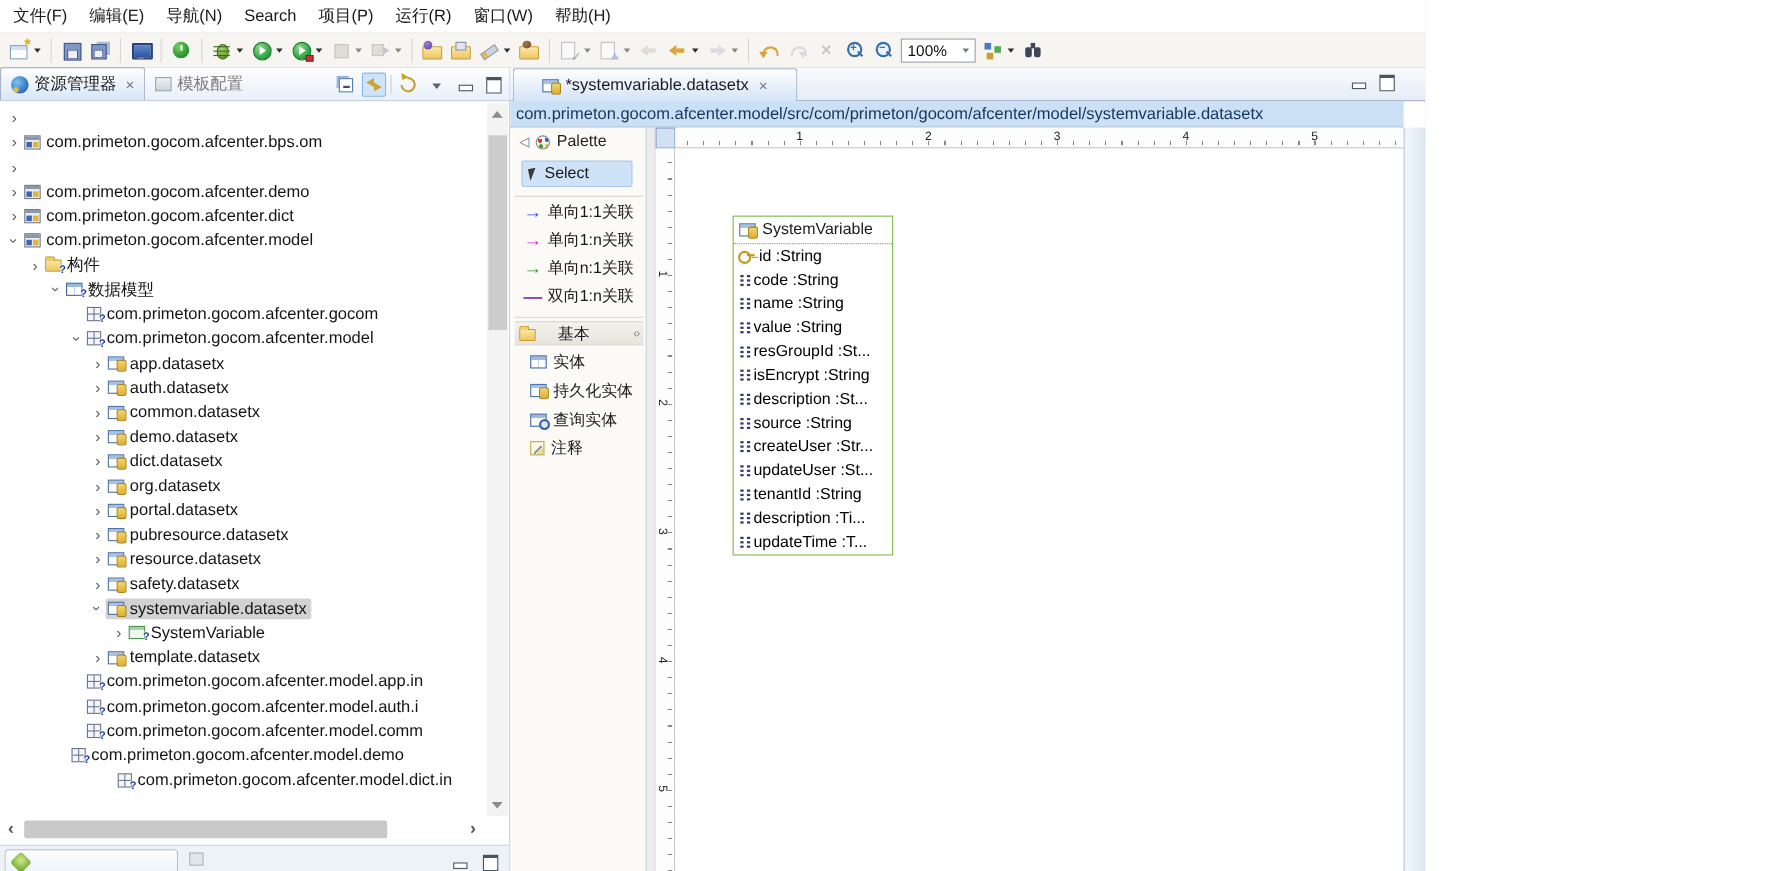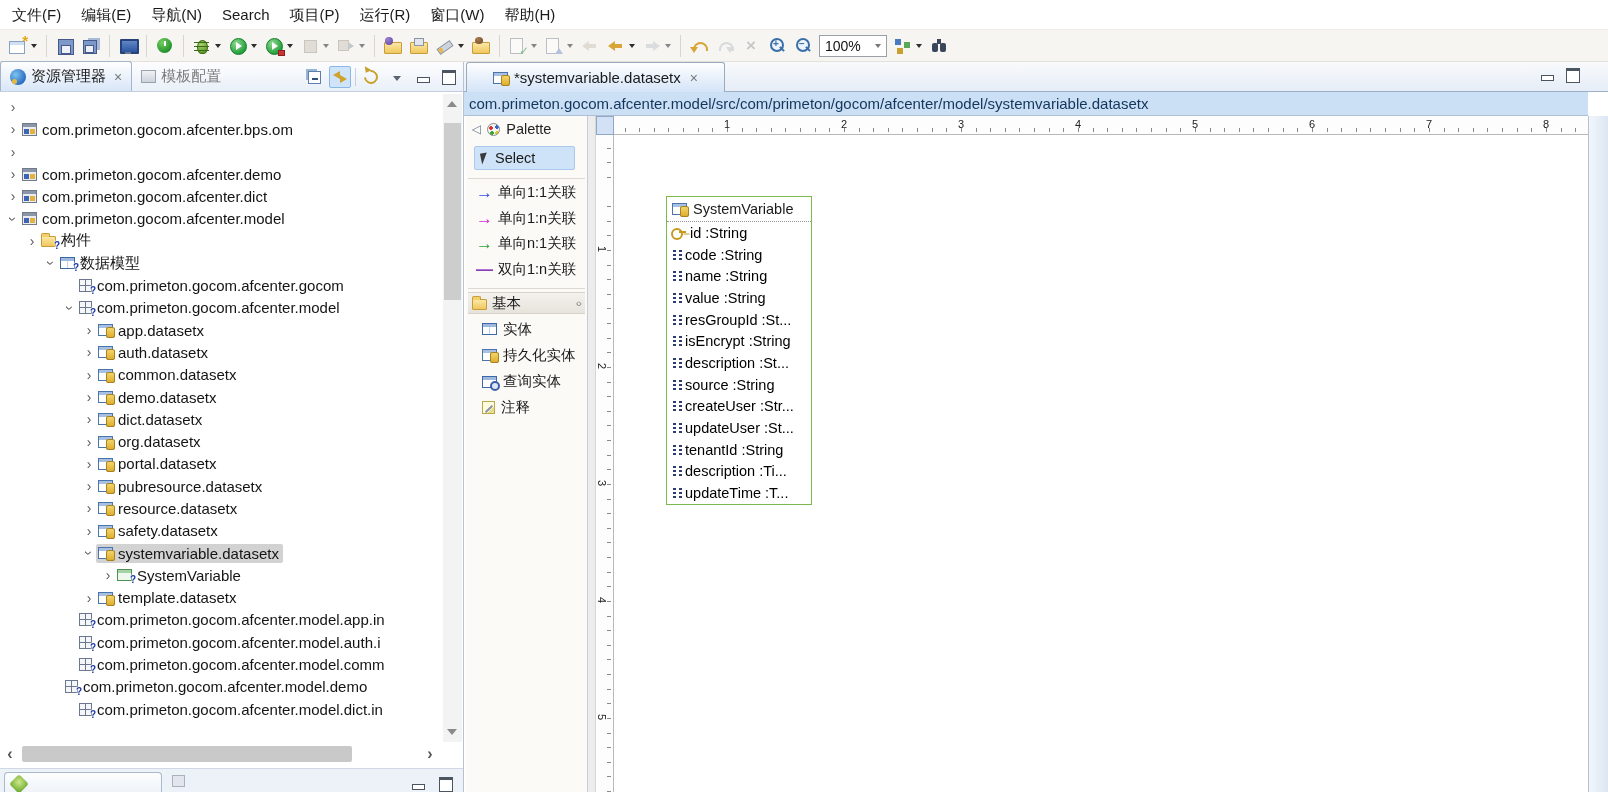--- a/index.html
+++ b/index.html
@@ -1,18 +1,18 @@
 <!DOCTYPE html>
 <html><head>
 <meta charset="utf-8">
 <style>
 *{box-sizing:border-box;margin:0;padding:0}
 html,body{background:#fff}
 body{font-family:"Liberation Sans","DejaVu Sans",sans-serif;color:#1a1a1a}
-#win{position:relative;width:1608px;height:792px;background:#e5e5e5;overflow:hidden}
+#win{position:relative;width:1296px;height:792px;background:#e5e5e5;overflow:hidden}
 
 
 .menubar{position:absolute;left:0;top:0;right:0;height:30px;background:#fff;border-bottom:1px solid #f0efed;display:flex;align-items:center;padding-left:2px;font-size:15px}
 .menu-item{padding:0 10px;line-height:29px;cursor:default}
 
 
 .toolbar{position:absolute;left:0;top:30px;right:0;height:32px;background:#f7f5f2;border-bottom:1px solid #e4e1dc;display:flex;align-items:center;padding-left:5px}
 .tbtn{height:26px;display:flex;align-items:center;padding:0 2px;margin:0 1px;border-radius:2px}
 .tbtn.dis{opacity:.55}
 .tsep{width:1px;height:22px;background:#d8d4ce;margin:0 5px;flex:none}
@@ -151,21 +151,21 @@
 
 .palette{position:absolute;left:2px;top:0;width:122px;bottom:0;background:#fbfaf7;border-right:1px solid #c3ccd8;font-size:14.5px}
 .phead{position:absolute;left:0;right:0;top:0;height:26px;display:flex;align-items:center;gap:6px;padding-left:6px;color:#222}
 .pcol{color:#667a90;font-size:12px}
 .ic-palette{width:13px;height:13px;border-radius:50%;border:1px solid #8a8a8a;background-color:#f5f5f5;background-image:radial-gradient(circle 2px at 3px 4px,#d33 95%,transparent),radial-gradient(circle 2px at 9px 3px,#36c 95%,transparent),radial-gradient(circle 2px at 4px 9px,#3a3 95%,transparent),radial-gradient(circle 2px at 9px 9px,#dc2 95%,transparent)}
 .psel{position:absolute;left:8px;right:12px;top:30px;height:24px;background:#cfe3f8;border:1px solid #aac9ec;border-radius:2px;display:flex;align-items:center;gap:7px;padding-left:6px}
 .ic-cursor{width:0;height:0;border-top:11px solid #3a3a3a;border-right:7px solid transparent;transform:rotate(-12deg)}
 .phr{position:absolute;left:2px;right:2px;height:1px;background:#ddd9d2}
 .prow{position:absolute;left:10px;right:2px;height:25px;display:flex;align-items:center;gap:6px;white-space:nowrap}
 .prow .ar{font-size:17px;font-weight:bold;line-height:1;width:16px;flex:none}
-.pgrp{position:absolute;left:2px;right:2px;height:22px;background:linear-gradient(#f4f2ee,#e7e3dc);border-top:1px solid #d8d3ca;border-bottom:1px solid #d8d3ca;display:flex;align-items:center;gap:5px;padding:0 4px}
+.pgrp{position:absolute;left:2px;right:2px;height:22px;background:linear-gradient(#f4f2ee,#e7e3dc);border-top:1px solid #d8d3ca;border-bottom:1px solid #d8d3ca;display:flex;align-items:center;gap:20px;padding:0 4px}
 .pgrp .pin{margin-left:auto;color:#8a8a8a;font-size:11px;letter-spacing:-1px}
 .pitem{position:absolute;left:16px;right:2px;height:26px;display:flex;align-items:center;gap:6px;white-space:nowrap}
 .ic-pquery{width:15px;height:12px;border:1px solid #3c68a8;background:linear-gradient(#9db9de 0 3px,#fff 3px)}
 .ic-pquery::after{content:"";position:absolute;right:-4px;bottom:-4px;width:6px;height:6px;border:2px solid #3a5fa8;border-radius:50%;background:#dce6f4}
 .ic-note{width:13px;height:13px;background:linear-gradient(135deg,#fffce0 70%,#e8dc90 70%);border:1px solid #b8a84a}
 .ic-note::after{content:"";position:absolute;left:1px;top:6px;width:10px;height:2px;background:#8a94a2;border-radius:1px;transform:rotate(-45deg)}
 
 
 .splitgap{position:absolute;left:124px;top:0;width:8px;bottom:0;background:#ececec;border-right:1px solid #d6d6d6}
 .corner{position:absolute;left:132px;top:0;width:18px;height:19px;background:#d2e2f4;border:1px solid #8fa8c8}
@@ -507,21 +507,21 @@
               <span class="tlbl">com.primeton.gocom.afcenter.model.comm</span>
             </span>
           </div>
           <div class="trow" style="padding-left: 49px;">
             <span class="chev none">›</span>
             <span class="selbox">
               <span class="ic ic-grid q"></span>
               <span class="tlbl">com.primeton.gocom.afcenter.model.demo</span>
             </span>
           </div>
-          <div class="trow" style="padding-left: 63px;">
+          <div class="trow" style="padding-left: 63px; margin-left: 28px;">
             <span class="chev none">›</span>
             <span class="selbox">
               <span class="ic ic-grid q"></span>
               <span class="tlbl">com.primeton.gocom.afcenter.model.dict.in</span>
             </span>
           </div>
         </div>
       <div class="vsb">
         <span class="arr up"></span>
         <span class="thumb"></span>

